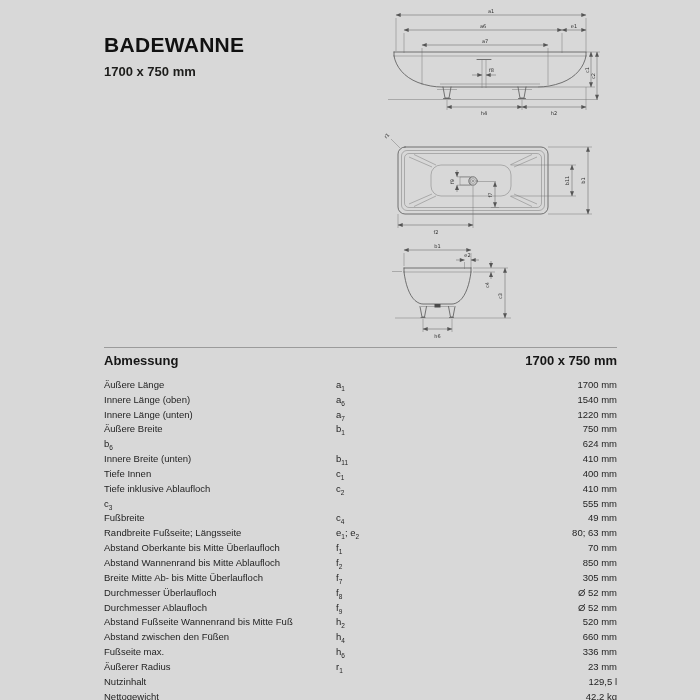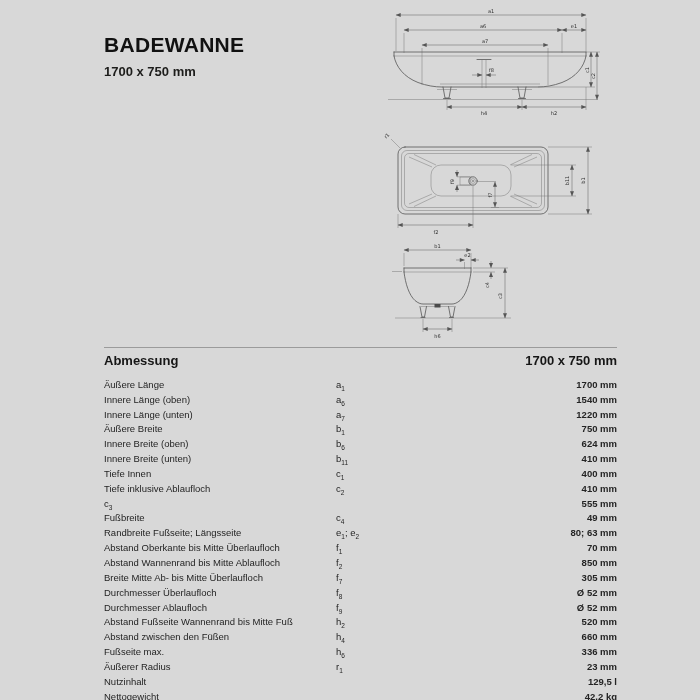--- a/index.html
+++ b/index.html
@@ -25,21 +25,21 @@
   
   #spec-table{
     position:absolute;left:104px;top:347px;width:513px;
     border-top:1px solid #9b9b9b;
   }
   .thead{display:flex;justify-content:space-between;align-items:center;
     font-size:13px;font-weight:bold;color:#161616;padding:5px 0 7px;}
   .trow{display:flex;align-items:flex-end;height:14.85px;font-size:9.5px;color:#242424;}
   .c-label{width:232px;white-space:nowrap;}
   .c-sym{width:152px;white-space:nowrap;}
-  .c-val{flex:1;text-align:right;white-space:nowrap;font-weight:bold;}
+  .c-val{flex:1;text-align:right;white-space:nowrap;}
   .c-sym sub{font-size:6.5px;line-height:0;}
 </style>
 </head>
 <body>
 
 <div id="page">
 
   <svg width="0" height="0" style="position:absolute">
     <defs>
       <marker id="ar" markerWidth="6" markerHeight="6" refX="5.2" refY="3" orient="auto-start-reverse" markerUnits="userSpaceOnUse">
@@ -229,21 +229,20 @@
           <span class="c-label">Innere Länge (unten)</span>
           <span class="c-sym">a<sub>7</sub></span>
           <span class="c-val">1220 mm</span>
         </div>
         <div class="trow">
           <span class="c-label">Äußere Breite</span>
           <span class="c-sym">b<sub>1</sub></span>
           <span class="c-val">750 mm</span>
         </div>
         <div class="trow">
-          <span class="c-label">Innere Breite (oben)</span>
           <span class="c-sym">b<sub>6</sub></span>
           <span class="c-val">624 mm</span>
         </div>
         <div class="trow">
           <span class="c-label">Innere Breite (unten)</span>
           <span class="c-sym">b<sub>11</sub></span>
           <span class="c-val">410 mm</span>
         </div>
         <div class="trow">
           <span class="c-label">Tiefe Innen</span>

